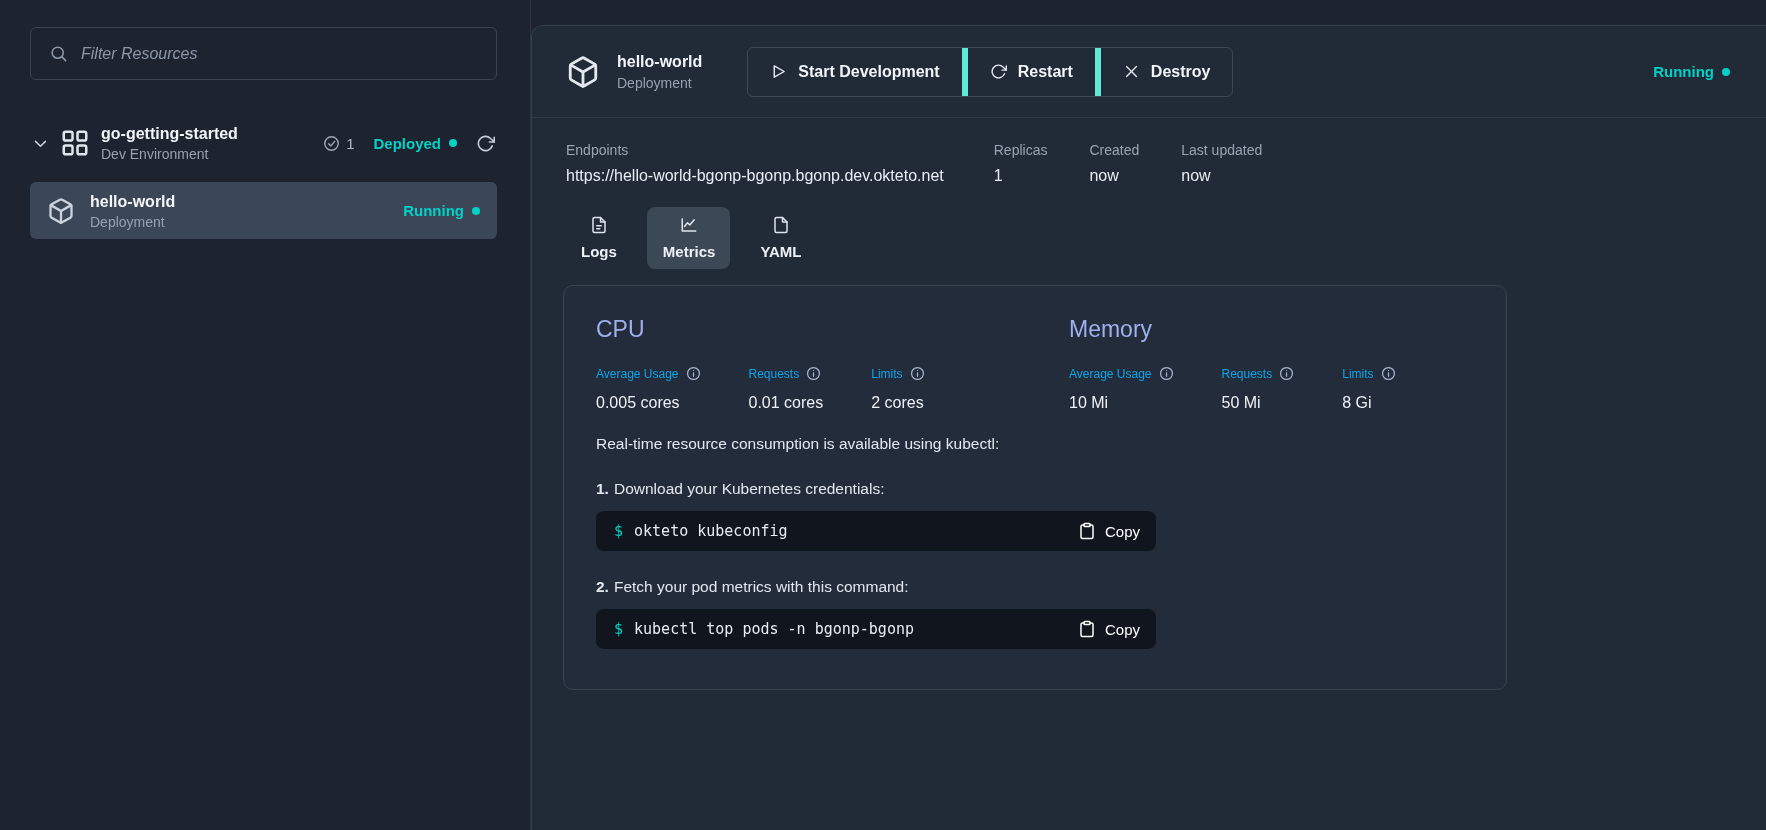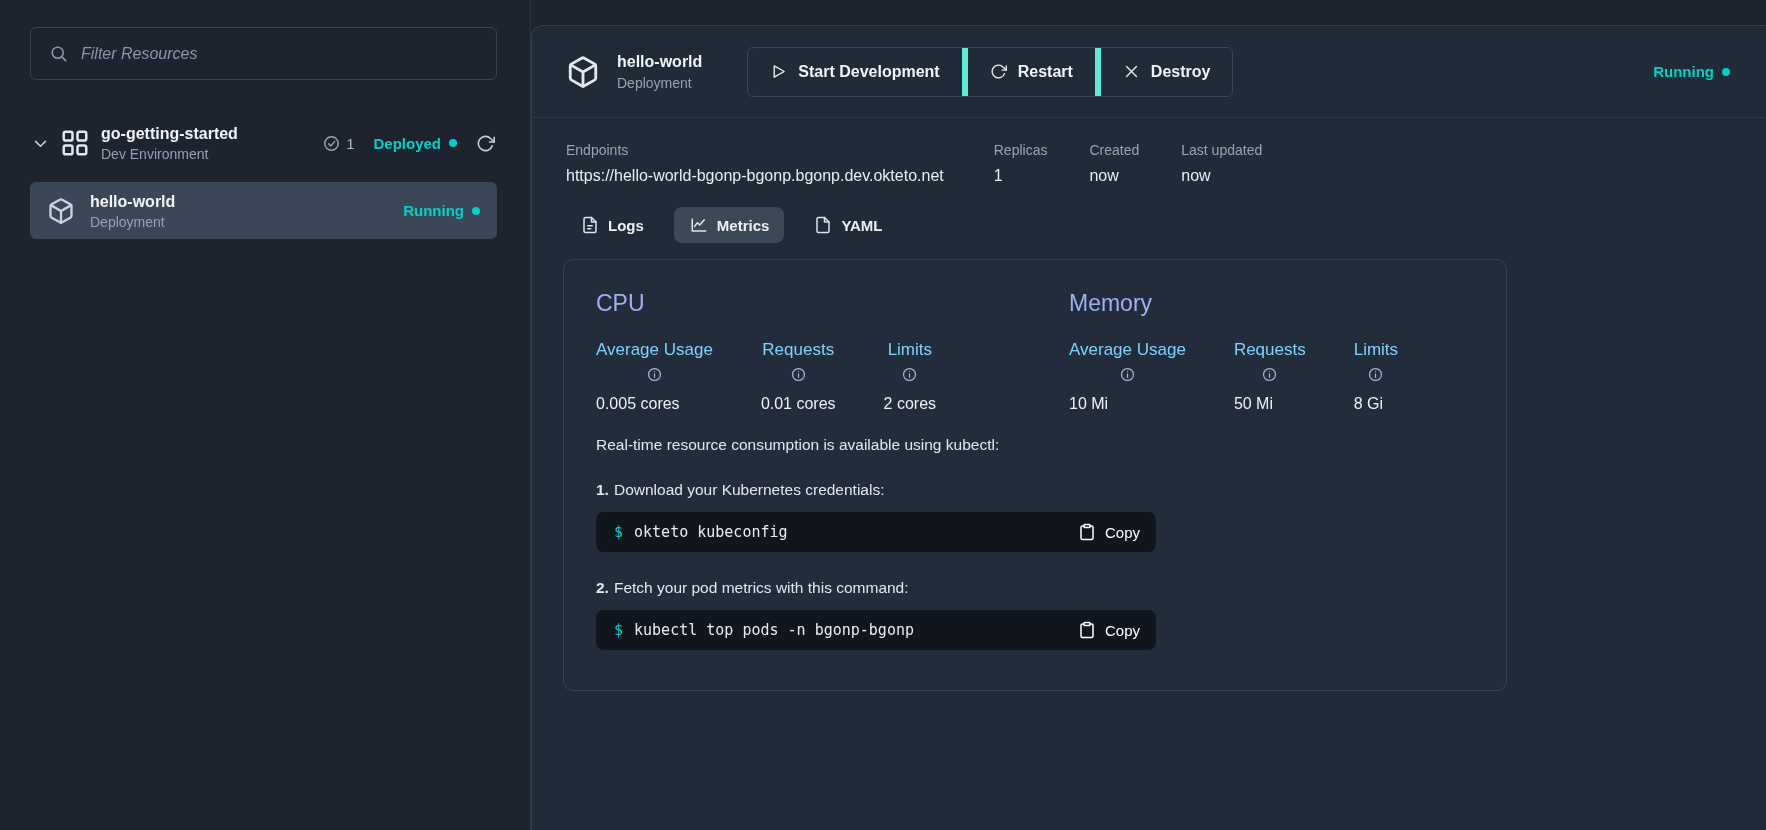--- a/index.html
+++ b/index.html
@@ -85,38 +85,38 @@
 
   .overview { display:flex; gap:50px; padding:24px 30px 8px 34px; }
   .ov-label { font-size:14px; color:#9aa4b4; }
   .ov-value { font-size:16px; color:#e9eef5; margin-top:9px; }
   .meta-cols { display:flex; gap:42px; }
 
   .tabs { display:flex; align-items:center; gap:15px; padding:14px 0 0 34px; }
   .tab {
     display:flex; align-items:center; gap:9px;
     padding:9px 15px; border-radius:8px; cursor:pointer;
-    color:#eef1f6; font-size:15px; font-weight:700;
+    color:#eef1f6; font-size:15px; font-weight:700;flex-direction:column;
   }
   .tab svg { color:#dfe5ee; }
   .tab.active { background:#3c4855;padding-left:16px; }
 
   .card {
     width:944px; margin:16px 0 0 31px;
     background:#232c3a; border:1px solid #39424f; border-radius:10px;
     padding:30px 30px 40px 32px;
   }
   .metric-groups { display:flex; }
   .metric-group.cpu { width:473px; min-width:473px; }
   .metric-group.memory { flex:1; }
   .group-title { font-size:23px; font-weight:500; color:#9fb0ee; }
   .stats { display:flex; gap:48px; margin-top:23px; }
   .stat-label {
     display:flex; align-items:center; gap:7px;
-    font-size:17px; color:#7dd3fc; white-space:nowrap;flex-direction:column;
+    font-size:12px; color:#0ea5e9; white-space:nowrap;
   }
   .stat-label svg { color:#a7b4cf; }
   .stat-value { margin-top:13px; font-size:16px; color:#eef2f7; }
 
   .cli-title { margin-top:52px; font-size:22px; font-weight:500; color:#9fb0ee; }
   .cli-intro { margin-top:23px; font-size:15.5px; color:#e3e8f0; }
   .step-text { margin-top:27px; font-size:15.5px; color:#e3e8f0; }
   .step-number { font-weight:700; margin-right:5px; }
   .code-row {
     width:560px; margin-top:13px;

